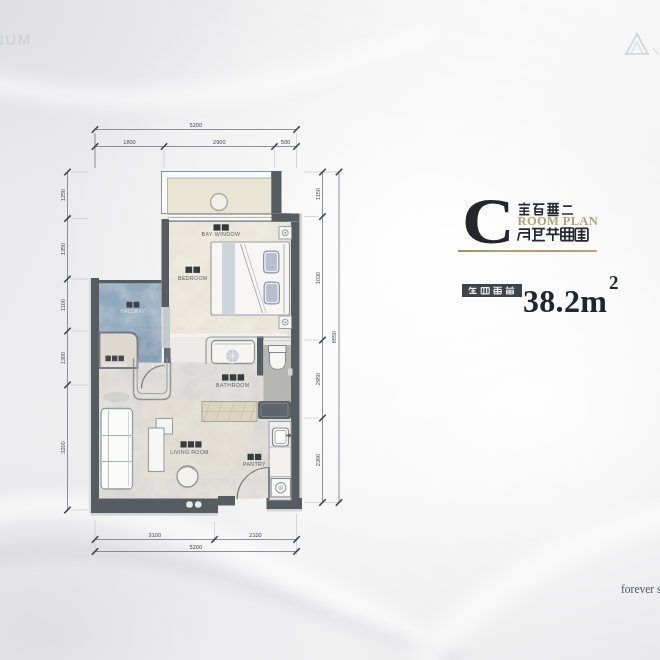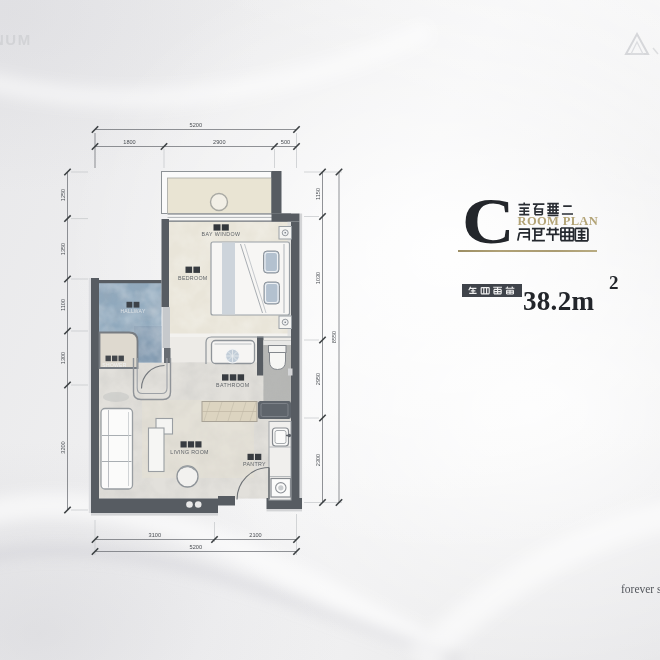--- a/index.html
+++ b/index.html
@@ -79,21 +79,21 @@
       </g>
     <g transform="translate(30.6,2.2)">
         <path d="M0.6,1 H9.4 M1.4,3.2 H8.6 M1.4,3.2 V7.6 M8.6,3.2 V7.6 M1.4,7.6 H8.6 M1.4,5.4 H8.6 M5,1 V7.6"></path>
       </g>
     <g transform="translate(43,2.2)">
         <path d="M0.6,2 H9.4 M2.6,0.4 L2,2 M7,0.4 L7.6,2 M1.6,4 H8.4 M1.6,4 V7.8 M8.4,4 V7.8 M1.6,5.9 H8.4 M1.6,7.8 H8.4 M5,4 V7.8"></path>
       </g>
   </g>
 </svg>
 
-<div class="abs" style="left:523px;top:289px;font-family:'Liberation Serif',serif;font-weight:bold;font-size:27px;line-height:25px;color:#22252a;letter-spacing:0.3px;">38.2m</div>
+<div class="abs" style="left:523px;top:289px;font-family:'Liberation Serif',serif;font-weight:bold;font-size:32px;line-height:25px;color:#22252a;letter-spacing:0.3px;">38.2m</div>
 <div class="abs" style="left:609px;top:274px;font-family:'Liberation Serif',serif;font-weight:bold;font-size:19px;line-height:18px;color:#22252a;">2</div>
 
 <div class="abs" style="left:621px;top:583px;font-family:'Liberation Serif',serif;font-size:11.5px;color:#53565c;white-space:nowrap;">forever seeking</div>
 
 <svg class="abs" style="left:0;top:0;" width="660" height="660" viewBox="0 0 660 660">
 <defs>
   <filter id="blur7" x="-40%" y="-40%" width="180%" height="180%">
         <feGaussianBlur stdDeviation="7"></feGaussianBlur>
       </filter>
   <filter id="noiseW" x="0%" y="0%" width="100%" height="100%">

